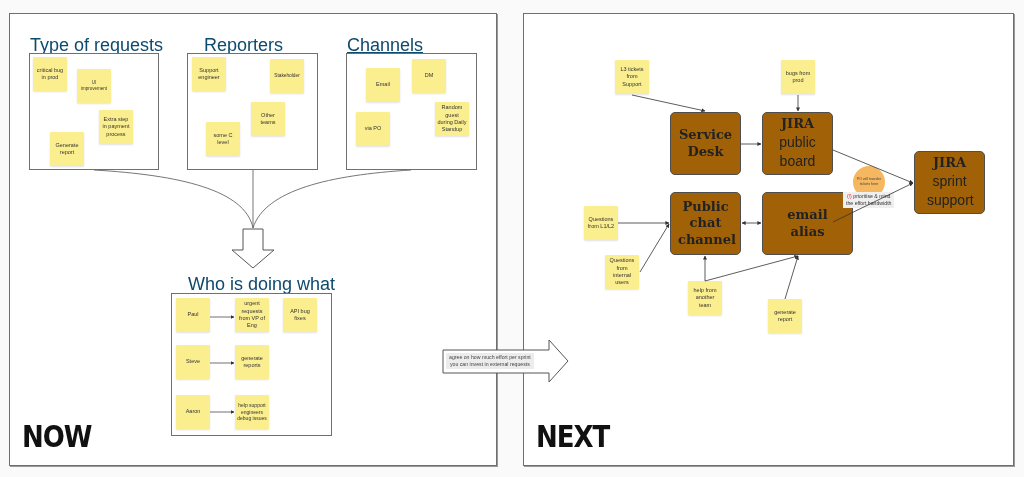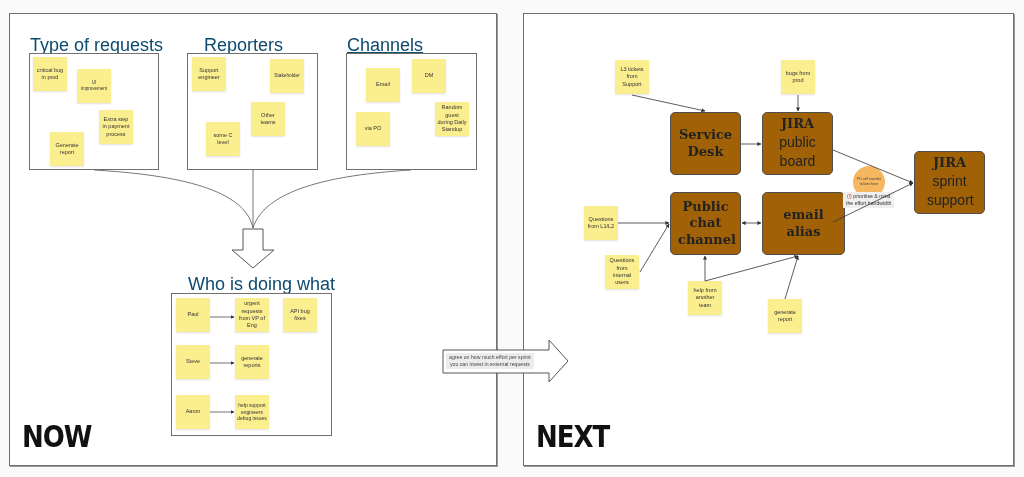--- a/index.html
+++ b/index.html
@@ -74,21 +74,21 @@
   <div class="gbox" style="left:670px; top:112px; width:71px; height:63px;">
     <span class="b" style="width:60px;">Service Desk</span>
   </div>
   <div class="gbox" style="left:762px; top:112px; width:71px; height:63px;">
     <span class="b">JIRA</span>
     <span class="n">public board</span>
   </div>
   <div class="gbox" style="left:670px; top:192px; width:71px; height:63px;">
     <span class="b" style="width:55px;">Public chat channel</span>
   </div>
-  <div class="gbox" style="left:762px; top:192px; width:83px; height:63px;">
+  <div class="gbox" style="left:762px; top:192px; width:91px; height:63px;">
     <span class="b" style="width:45px;">email alias</span>
   </div>
   <div class="gbox" style="left:914px; top:151px; width:71px; height:63px;">
     <span class="b">JIRA</span>
     <span class="n" style="width:45px;">sprint support</span>
   </div>
 
   <div class="circle-note" style="left:853px; top:166px;">PO will transfer tickets here</div>
   <div class="label-tag" style="left:843px; top:192px;">
     <span class="warn">(!)</span>

